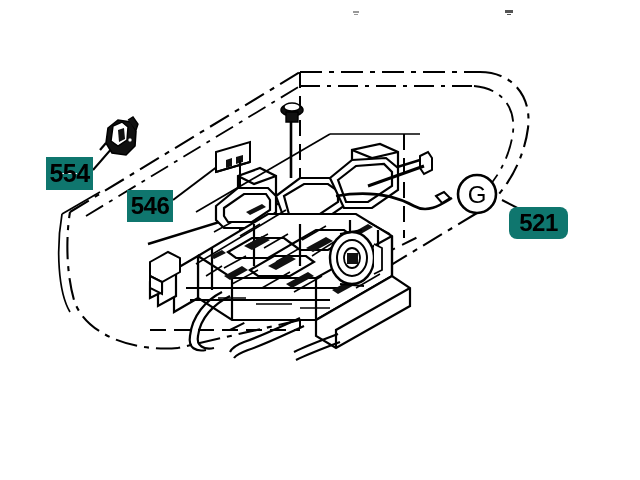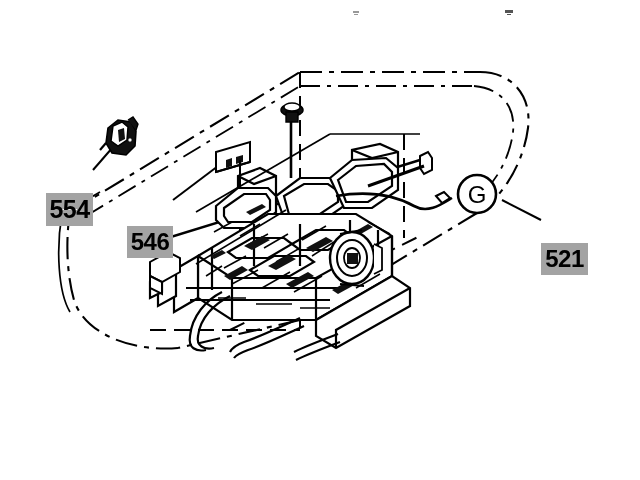--- a/index.html
+++ b/index.html
@@ -22,43 +22,42 @@
     position: absolute;
     left: 0;
     top: 0;
     width: 640px;
     height: 480px;
   }
   
   .callout {
     position: absolute;
     box-sizing: border-box;
-    background: #a3a3a3;
+    background: #0f766e;
     padding: 16px;
     display: flex;
     align-items: center;
     justify-content: center;
     line-height: 1;
-    margin-top: 36px;
   }
   .callout .field {
     background: #ffffff;
     width: 100%;
     height: 100%;
     display: flex;
     align-items: center;
     justify-content: center;
     color: #000000;
     font-family: "Liberation Sans", sans-serif;
     font-weight: 700;
     letter-spacing: -0.5px;
   }
   #callout-554 { left: 46px;  top: 157px; width: 47px; height: 33px; }
   #callout-546 { left: 127px; top: 190px; width: 46px; height: 22px; }
-  #callout-521 { left: 541px; top: 207px; width: 47px; height: 32px; }
+  #callout-521 { left: 509px; top: 207px; width: 59px; height: 32px; border-radius: 8px; }
   #callout-554 .field { font-size: 25px; }
   #callout-546 .field { font-size: 24px; }
   #callout-521 .field { font-size: 24px; }
 </style>
 </head>
 <body>
 
 <div id="canvas">
 
   <svg id="artwork" viewBox="0 0 640 480" xmlns="http://www.w3.org/2000/svg">

